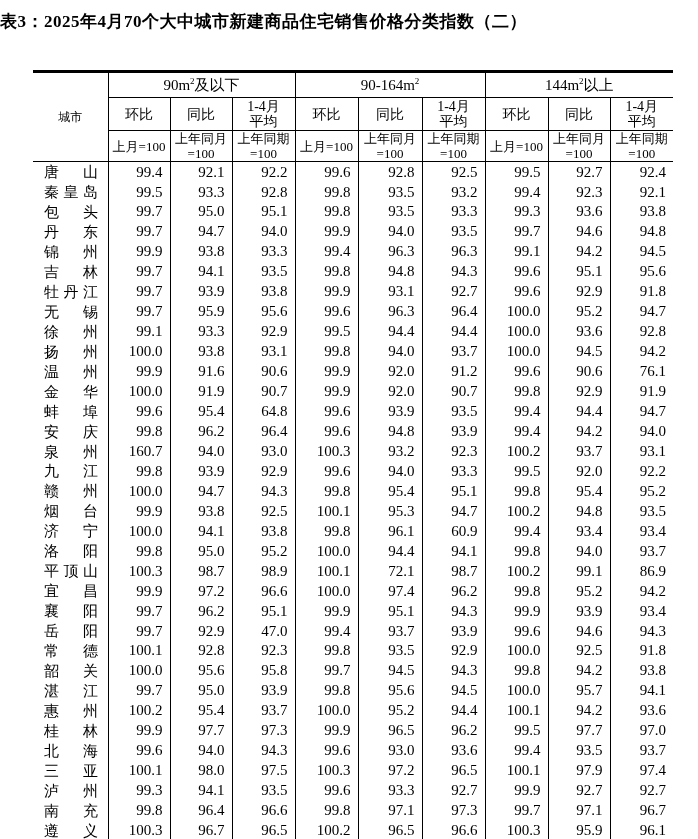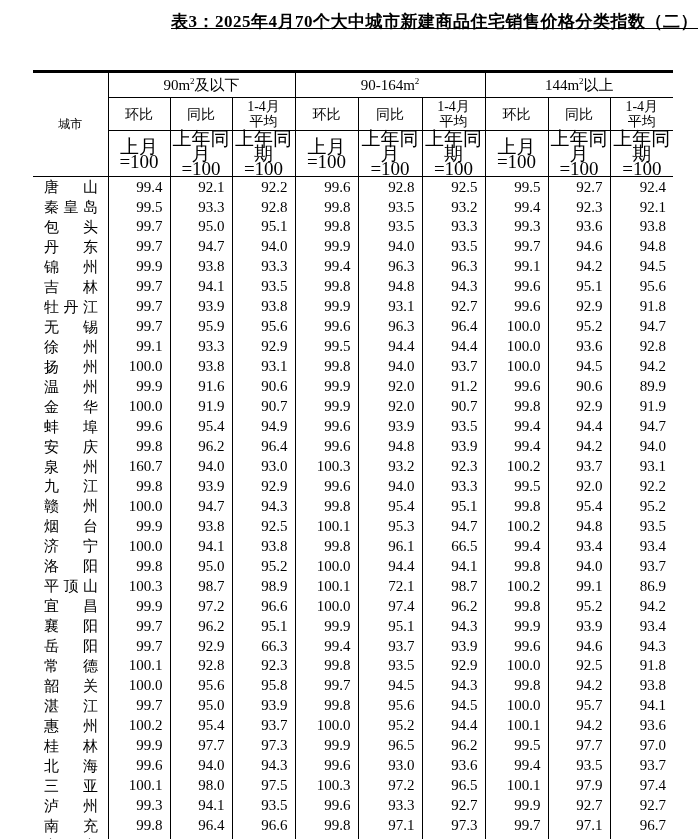--- a/index.html
+++ b/index.html
@@ -2,35 +2,35 @@
 <html><head>
 <meta charset="utf-8">
 <style>
   html,body { margin:0; padding:0; }
   body {
     width:698px; height:839px; background:#ffffff; color:#000;
     font-family:"Liberation Serif","DejaVu Serif",serif;
     overflow:hidden;
   }
   .title {
-    margin:10px 0 0 0; text-align:right;
-    font-size:17px; font-weight:bold; letter-spacing:0.5px;text-decoration:underline;
+    margin:10px 0 0 0; text-align:left;
+    font-size:17px; font-weight:bold; letter-spacing:0.5px;
   }
   .tablewrap { margin:37px 0 0 33px; }
   table {
     border-collapse:collapse; table-layout:fixed; width:640px;
     border-top:3px solid #000; border-bottom:3px solid #000;
   }
   th, td { border:1px solid #000; padding:0; font-weight:normal; text-align:center; vertical-align:middle; }
   tr > *:first-child { border-left:none; }
   tr > *:last-child  { border-right:none; }
   thead tr:first-child > * { border-top:none; }
   thead .grouphead { height:24px; font-size:15px; }
   thead .metric    { height:32px; font-size:14px; line-height:15px; }
-  thead .base      { height:30px; font-size:19px; line-height:15px; }
+  thead .base      { height:30px; font-size:13px; line-height:15px; }
   thead .cityhead  { font-size:12px; }
   sup { font-size:9px; line-height:0; }
   .l1,.l2 { display:block; }
   tbody td { border-top:none; border-bottom:none; height:18.8px; font-size:15px; line-height:18.8px; }
   tbody tr:last-child td { border-bottom:none; }
   td.num { text-align:right; padding-right:7px; }
   td.city { text-align:left; }
   .city-just {
     display:inline-flex; justify-content:space-between;
     width:54px; margin-left:11px; vertical-align:middle;
@@ -298,21 +298,21 @@
               <span>州</span>
             </span></td>
           <td class="num">99.9</td>
           <td class="num">91.6</td>
           <td class="num">90.6</td>
           <td class="num">99.9</td>
           <td class="num">92.0</td>
           <td class="num">91.2</td>
           <td class="num">99.6</td>
           <td class="num">90.6</td>
-          <td class="num">89.9</td>
+          <td class="num">76.1</td>
         </tr>
         <tr>
           <td class="city"><span class="city-just">
               <span>金</span>
               <span>华</span>
             </span></td>
           <td class="num">100.0</td>
           <td class="num">91.9</td>
           <td class="num">90.7</td>
           <td class="num">99.9</td>
@@ -322,21 +322,21 @@
           <td class="num">92.9</td>
           <td class="num">91.9</td>
         </tr>
         <tr>
           <td class="city"><span class="city-just">
               <span>蚌</span>
               <span>埠</span>
             </span></td>
           <td class="num">99.6</td>
           <td class="num">95.4</td>
-          <td class="num">94.9</td>
+          <td class="num">64.8</td>
           <td class="num">99.6</td>
           <td class="num">93.9</td>
           <td class="num">93.5</td>
           <td class="num">99.4</td>
           <td class="num">94.4</td>
           <td class="num">94.7</td>
         </tr>
         <tr>
           <td class="city"><span class="city-just">
               <span>安</span>
@@ -415,21 +415,21 @@
         <tr>
           <td class="city"><span class="city-just">
               <span>济</span>
               <span>宁</span>
             </span></td>
           <td class="num">100.0</td>
           <td class="num">94.1</td>
           <td class="num">93.8</td>
           <td class="num">99.8</td>
           <td class="num">96.1</td>
-          <td class="num">66.5</td>
+          <td class="num">60.9</td>
           <td class="num">99.4</td>
           <td class="num">93.4</td>
           <td class="num">93.4</td>
         </tr>
         <tr>
           <td class="city"><span class="city-just">
               <span>洛</span>
               <span>阳</span>
             </span></td>
           <td class="num">99.8</td>
@@ -488,21 +488,21 @@
           <td class="num">93.9</td>
           <td class="num">93.4</td>
         </tr>
         <tr>
           <td class="city"><span class="city-just">
               <span>岳</span>
               <span>阳</span>
             </span></td>
           <td class="num">99.7</td>
           <td class="num">92.9</td>
-          <td class="num">66.3</td>
+          <td class="num">47.0</td>
           <td class="num">99.4</td>
           <td class="num">93.7</td>
           <td class="num">93.9</td>
           <td class="num">99.6</td>
           <td class="num">94.6</td>
           <td class="num">94.3</td>
         </tr>
         <tr>
           <td class="city"><span class="city-just">
               <span>常</span>

